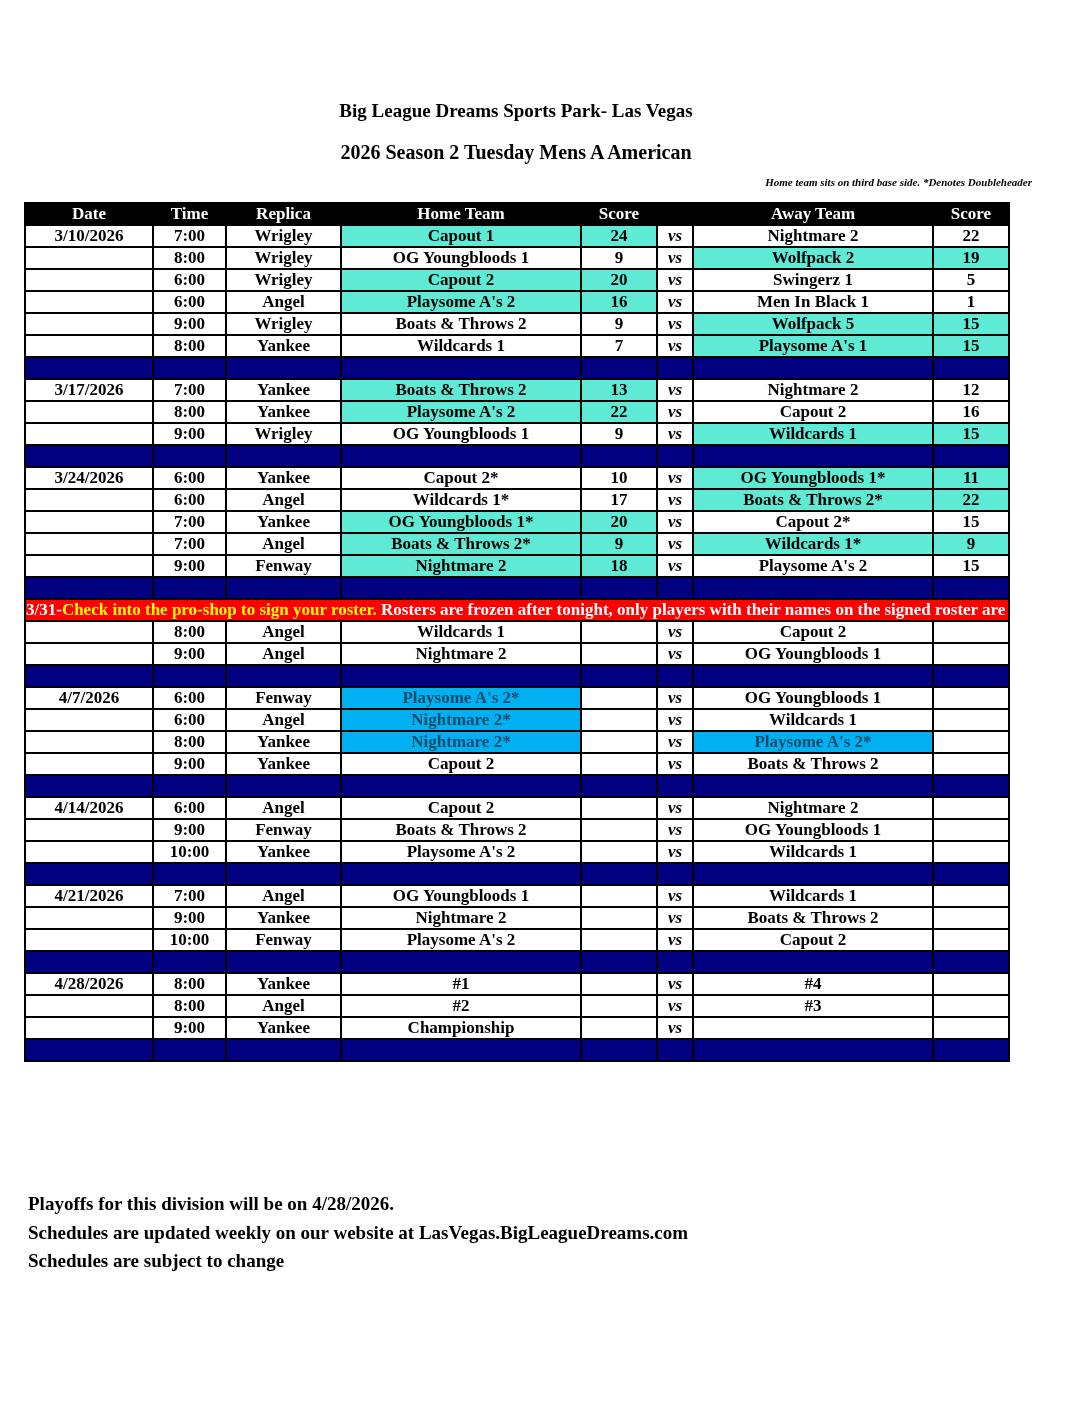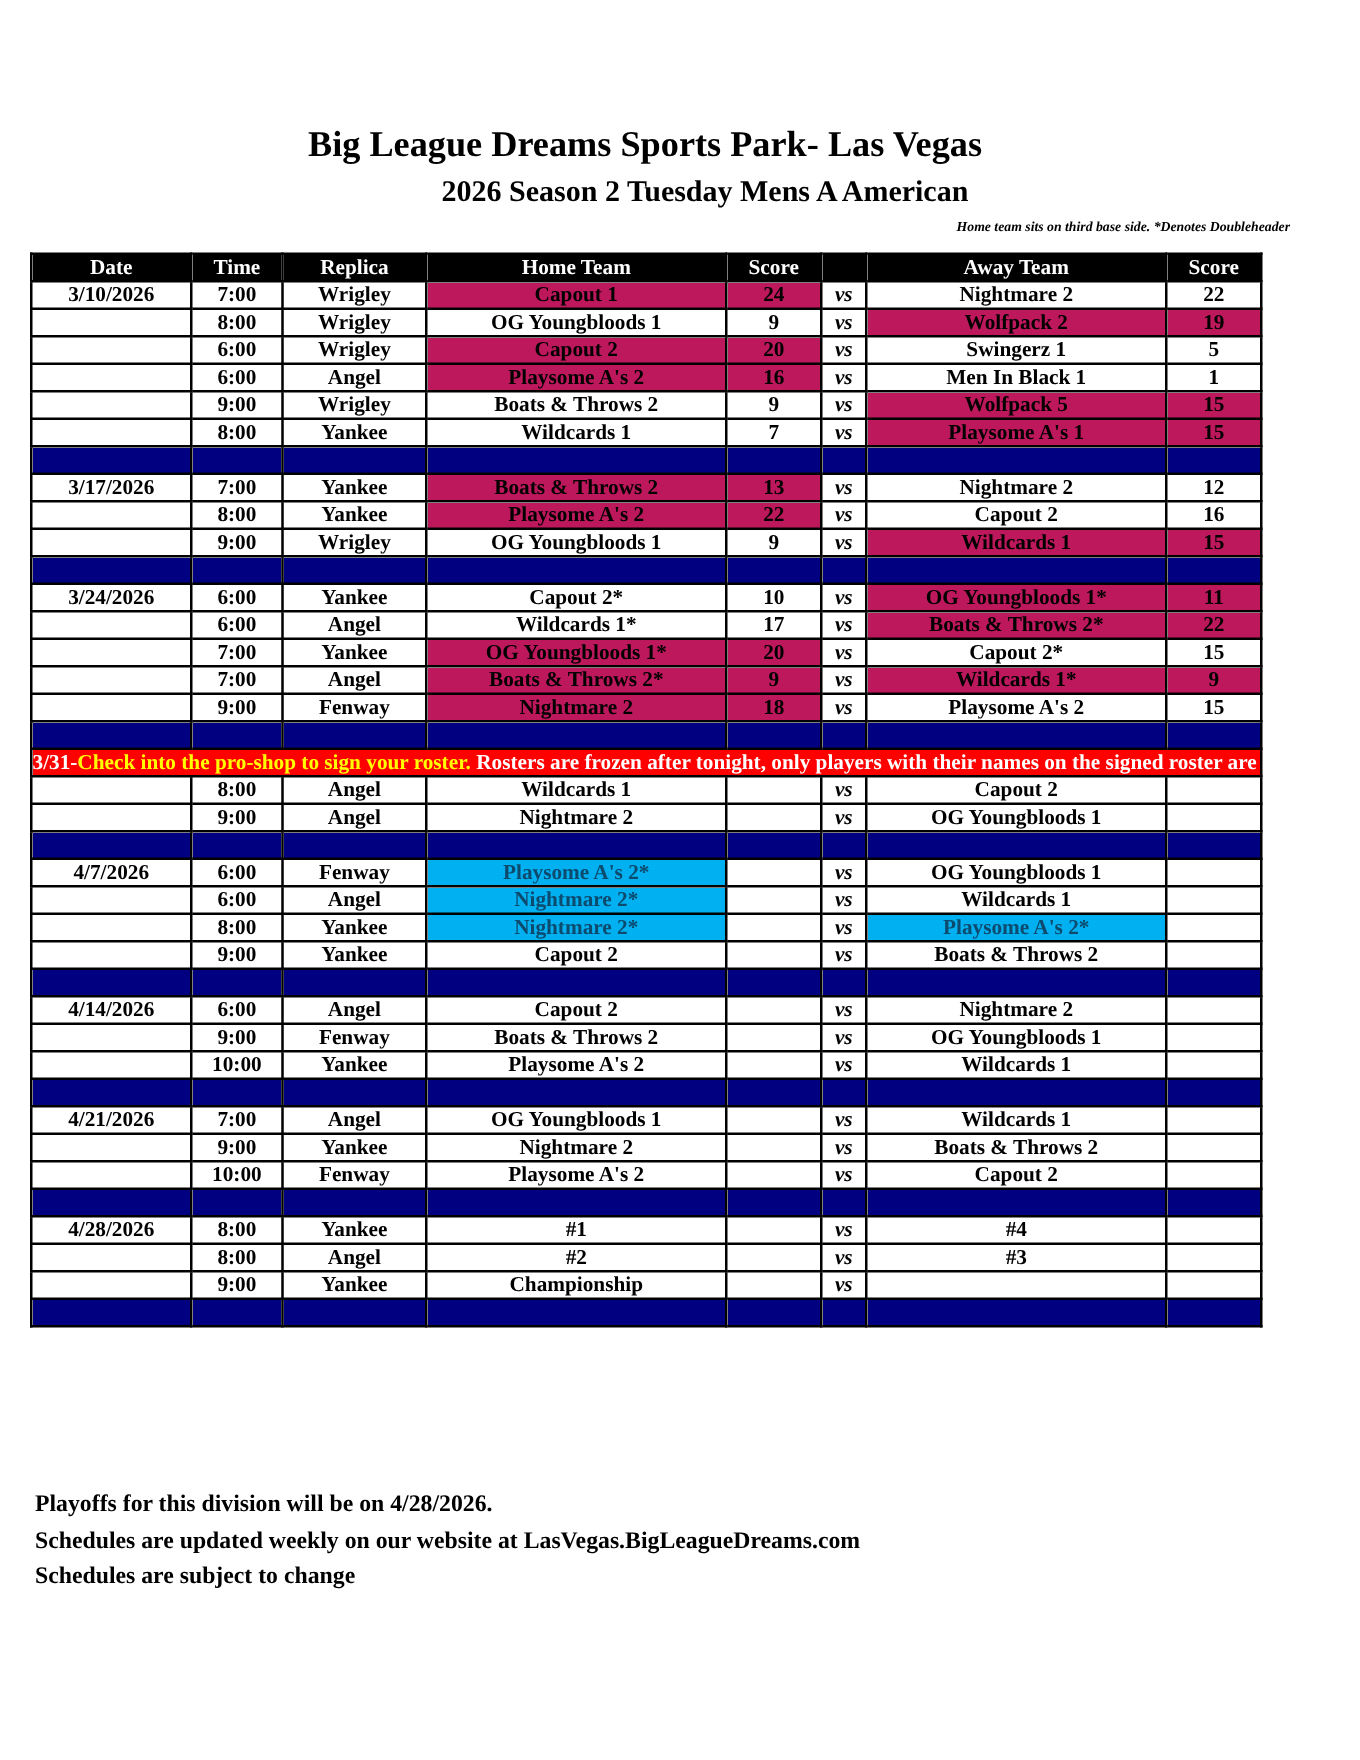--- a/index.html
+++ b/index.html
@@ -1,25 +1,25 @@
 <!DOCTYPE html>
 <html><head>
 <meta charset="utf-8">
 <style>
   html, body { margin: 0; padding: 0; background: #ffffff; }
   body { width: 1088px; height: 1408px; position: relative; font-family: "Liberation Serif", serif; color: #000; }
-  .title { position: absolute; left: 0; width: 1032px; top: 100px; text-align: center; font-weight: bold; font-size: 29px; }
-  .subtitle { position: absolute; left: 0; width: 1032px; top: 141px; text-align: center; font-weight: bold; font-size: 24px; padding-left: 48px; }
+  .title { position: absolute; left: 0; width: 1032px; top: 100px; text-align: center; font-weight: bold; font-size: 19px; }
+  .subtitle { position: absolute; left: 0; width: 1032px; top: 141px; text-align: center; font-weight: bold; font-size: 20px; }
   .note { position: absolute; left: 0; width: 1032px; top: 176px; text-align: right; font-weight: bold; font-style: italic; font-size: 11px; }
   table.sched { position: absolute; left: 24px; top: 202px; border-collapse: collapse; table-layout: fixed; width: 984px; }
   table.sched td, table.sched th { border: 2px solid #000; height: 20px; padding: 0; text-align: center; font-weight: bold; font-size: 17px; line-height: 20px; white-space: nowrap; overflow: hidden; }
   table.sched th { background: #000000; color: #fff; font-size: 17px; }
   tr.sep td { background: #000080; height: 20px; }
   td.vs { font-style: italic; font-size: 15px; }
-  td.win { background: #be185d; color: #000; }
+  td.win { background: #5eead4; color: #000; }
   td.dbl { background: #00b0f0; color: #0c4a6e; }
   td.notice { background: #ff0000; color: #fff; font-size: 16.5px; line-height: 23px; white-space: normal; height: 46px; }
   .notice-hl { color: #ffff00; }
   .footer { position: absolute; left: 28px; top: 1190px; font-weight: bold; font-size: 19px; line-height: 28.5px; }
 </style>
 </head>
 <body>
 
 <div class="title">Big League Dreams Sports Park- Las Vegas</div>
 <div class="subtitle">2026 Season 2 Tuesday Mens A American</div>

